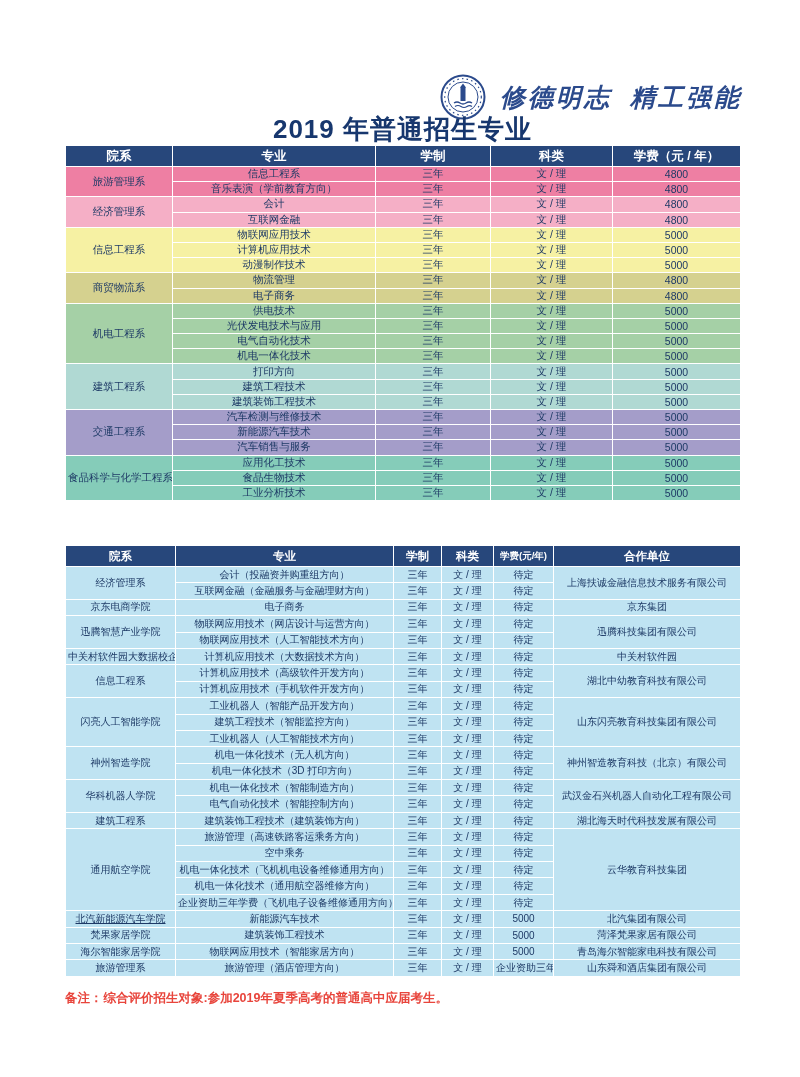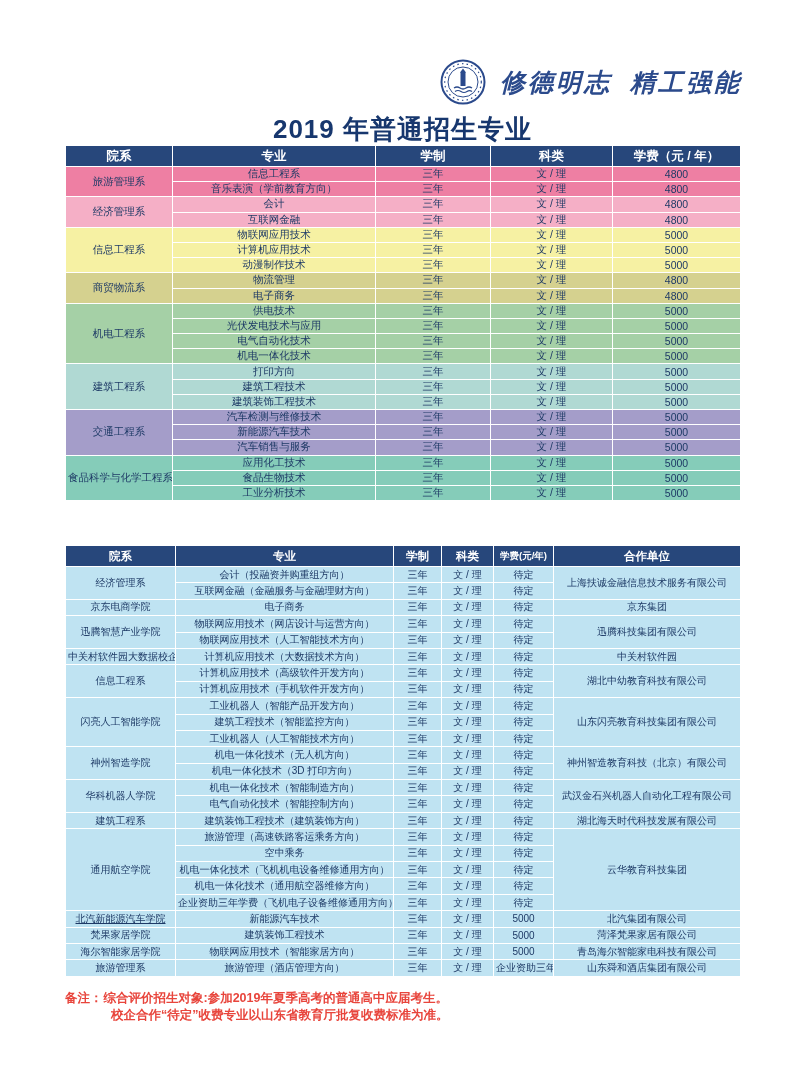--- a/index.html
+++ b/index.html
@@ -1,20 +1,20 @@
 <!DOCTYPE html>
 <html><head>
 <meta charset="utf-8">
 <style>
   html,body{margin:0;padding:0;background:#ffffff;}
   body{width:800px;height:1077px;font-family:"Liberation Sans","DejaVu Sans",sans-serif;color:#1e3a66;position:relative;overflow:hidden;}
   .page{width:800px;height:1077px;position:relative;}
 
   
-  .brand{position:absolute;top:59px;right:58px;display:flex;align-items:center;gap:14px;}
+  .brand{position:absolute;top:74px;right:58px;display:flex;align-items:center;gap:14px;}
   .seal{width:46px;height:46px;}
   .motto{font-family:"DejaVu Serif","Liberation Serif",serif;font-weight:bold;font-style:italic;
          font-size:25px;color:#2b4a8c;letter-spacing:3px;white-space:nowrap;}
   .motto .gap{display:inline-block;width:18px;}
 
   
   .sec-title{position:absolute;left:65px;width:675px;text-align:center;font-size:26px;font-weight:bold;
              color:#17376e;letter-spacing:1px;}
   #title1{top:112px;}
   #title2{top:509px;}
@@ -414,16 +414,15 @@
           <td style="background: rgb(191, 227, 242);">三年</td>
           <td style="background: rgb(191, 227, 242);">文 / 理</td>
           <td class="xs" style="background: rgb(191, 227, 242);">企业资助三年学费</td>
           <td rowspan="1" style="background: rgb(191, 227, 242);">山东舜和酒店集团有限公司</td>
         </tr>
       </tbody>
   </table>
 
   <div class="note">
     <div><span class="lbl">备注：</span><span>综合评价招生对象:参加2019年夏季高考的普通高中应届考生。</span></div>
-    <div class="l2">校企合作“待定”收费专业以山东省教育厅批复收费标准为准。</div>
   </div>
 
 </div>
 
 </body></html>

